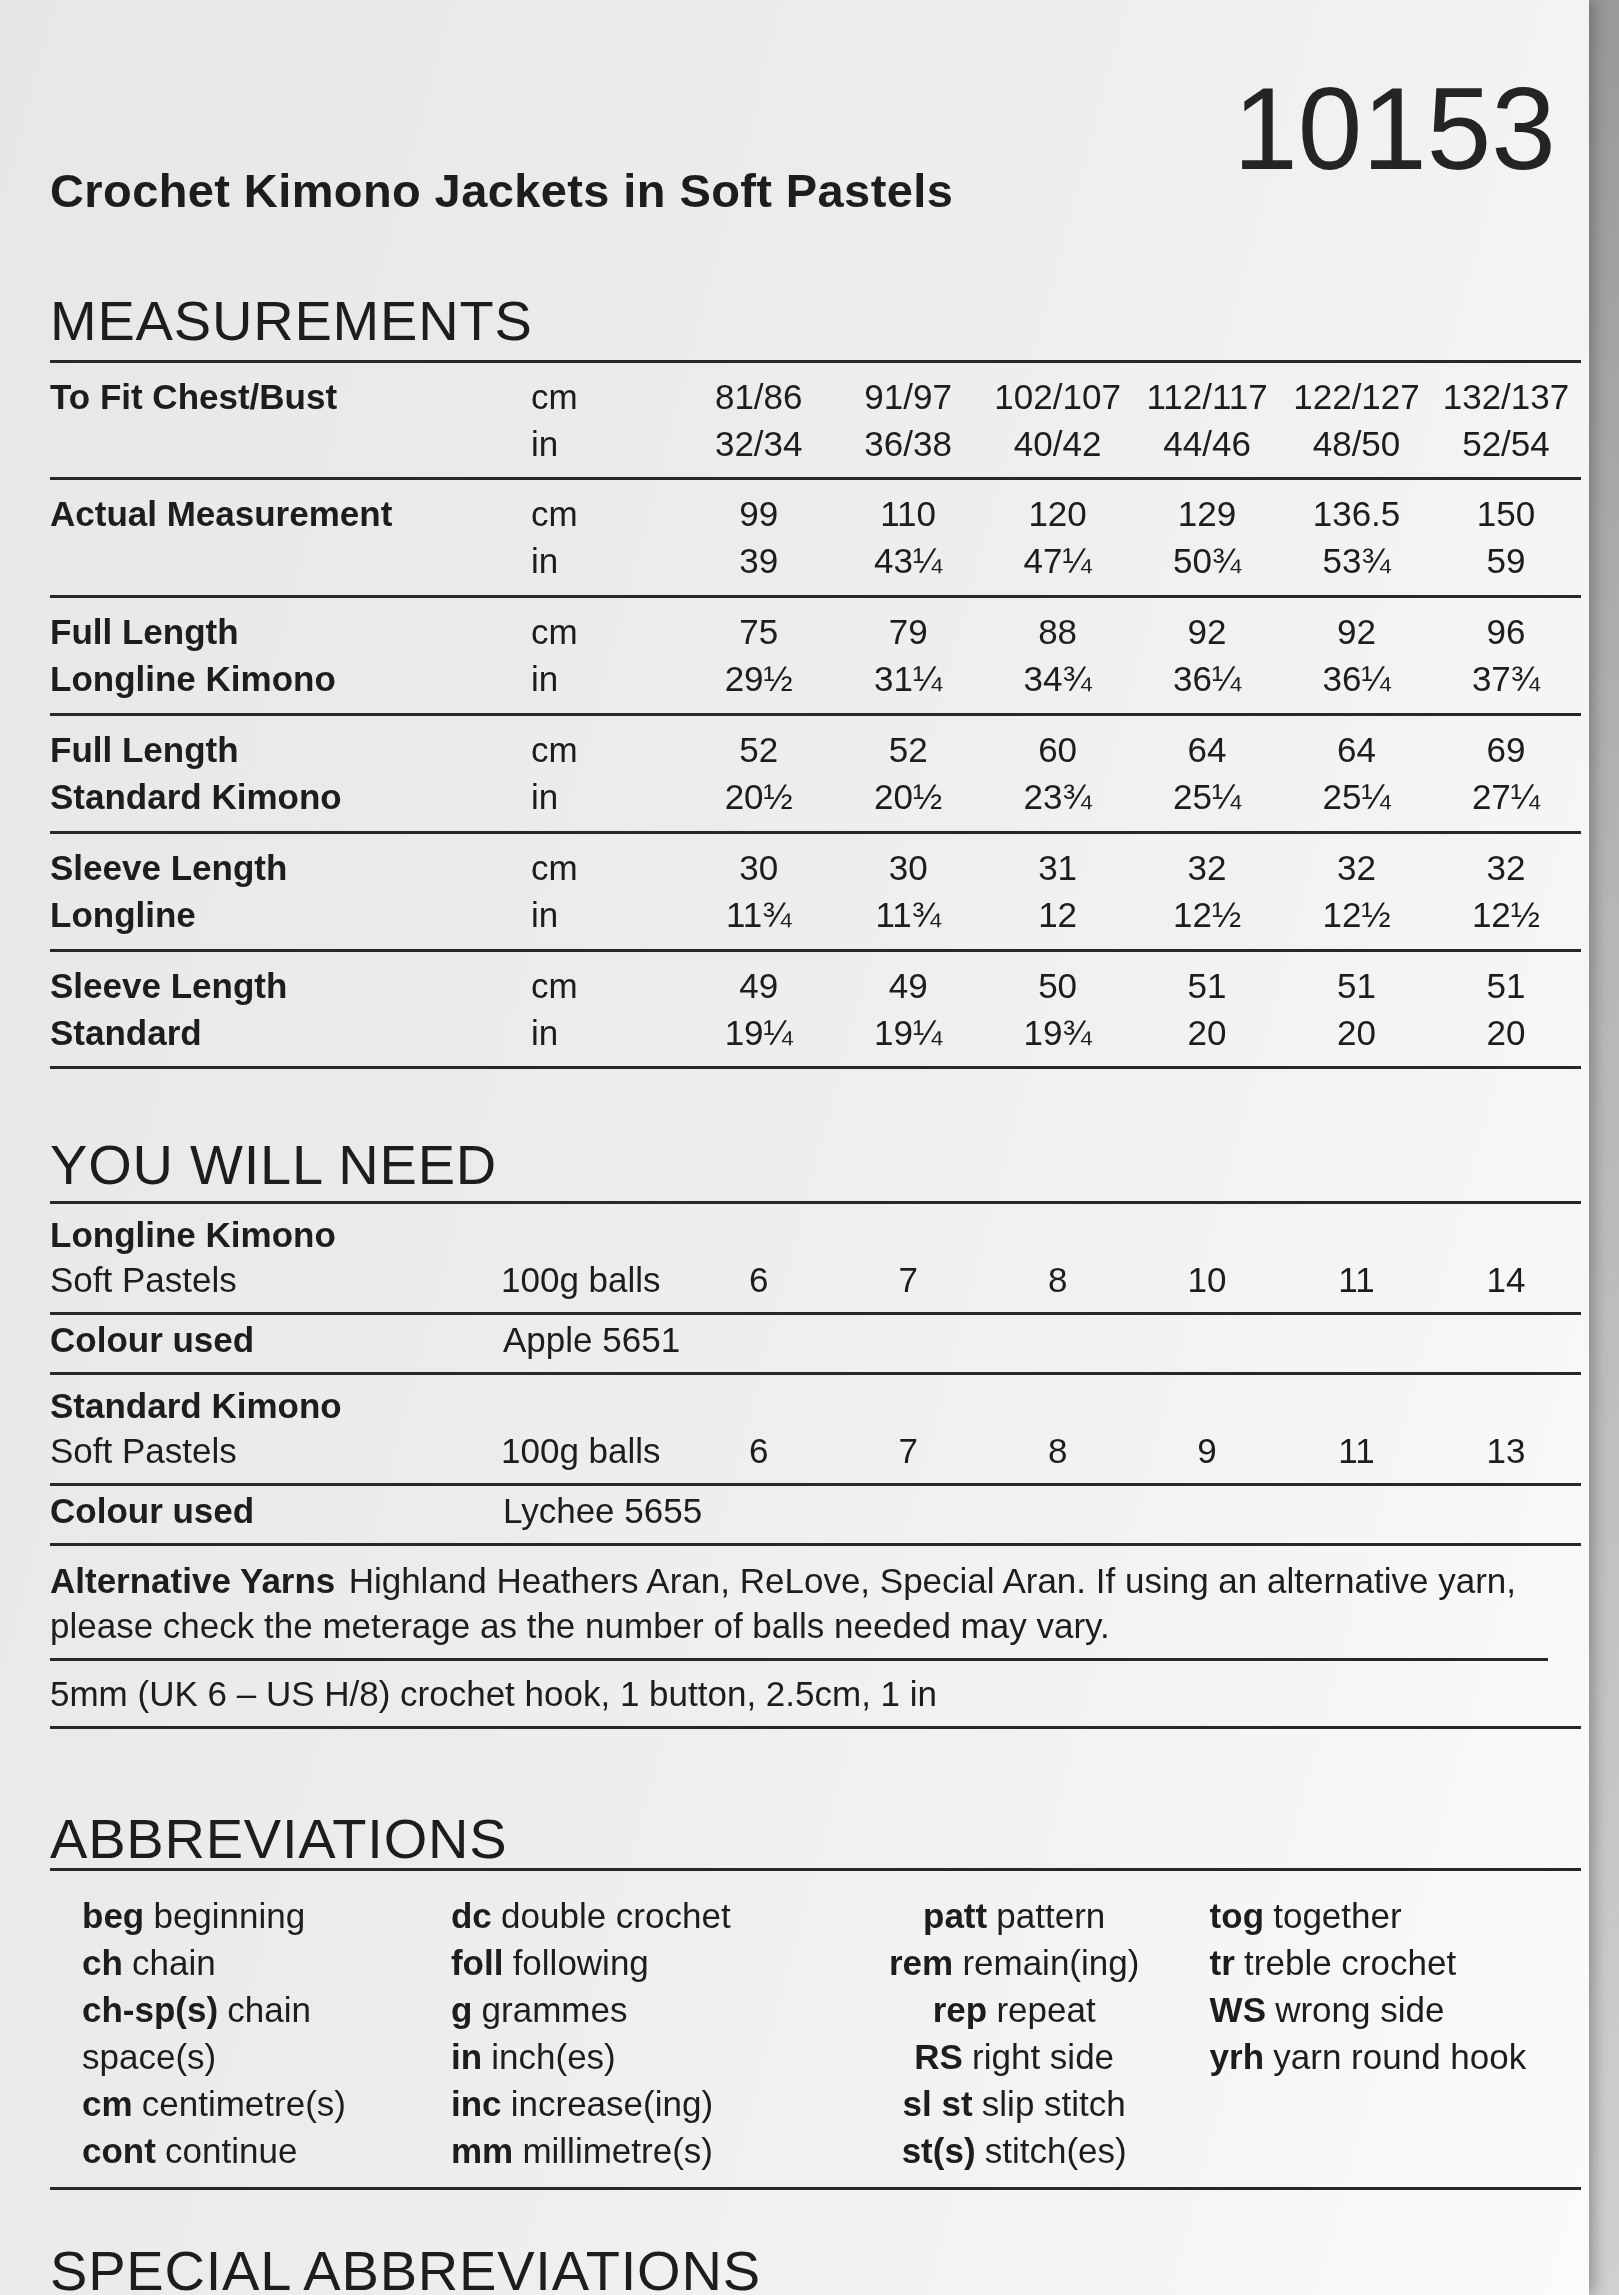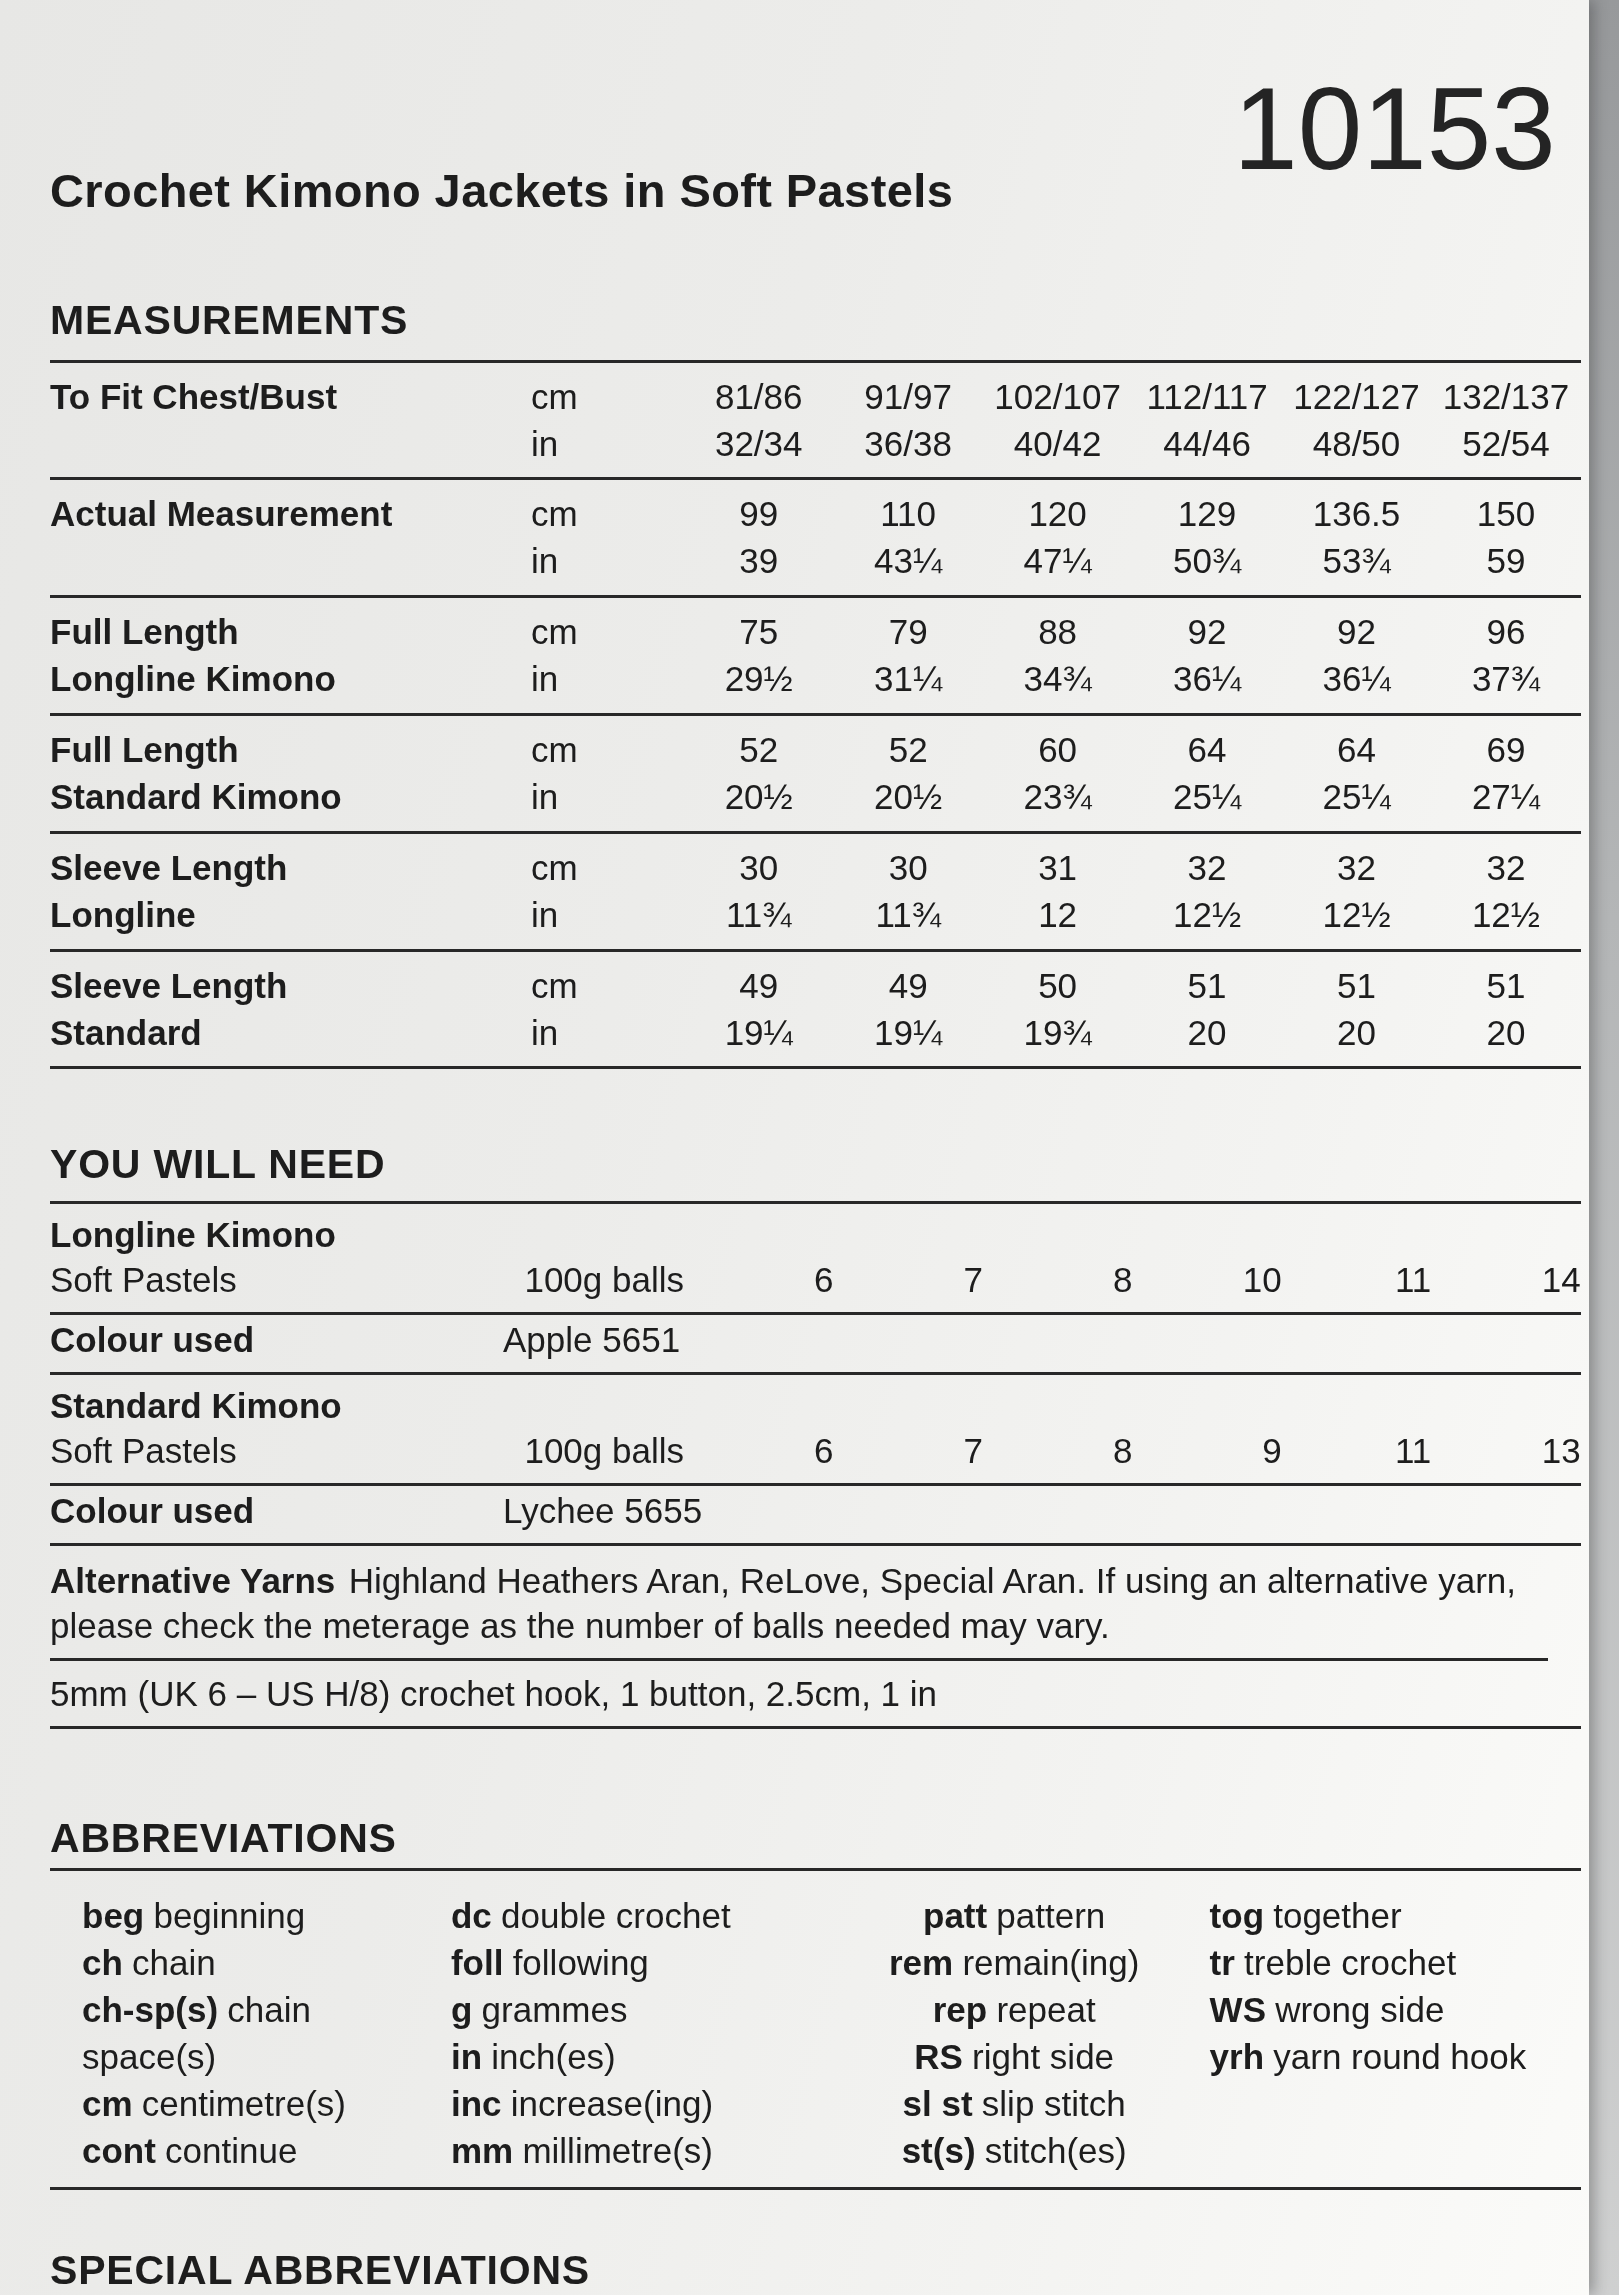--- a/index.html
+++ b/index.html
@@ -19,21 +19,21 @@
     background:linear-gradient(105deg,#e7e7e5 0%,#ececea 40%,#f3f3f1 72%,#fbfbf9 100%);
     box-shadow:5px 0 13.3px rgba(50,50,52,0.38);
   }
   .rule { border-bottom:3.3px solid #282828; }
 
   
   .header { position:relative; height:293px; }
   .doc-title { position:absolute; left:0; top:163px; font-size:47px; font-weight:700; letter-spacing:0.4px; white-space:nowrap; }
   .pattern-number { position:absolute; right:25px; top:71px; font-size:116px; font-weight:400; line-height:1; color:#242424; }
 
-  .section-heading { font-size:41px; font-weight:700; line-height:55px; letter-spacing:0.8px; }
+  .section-heading { font-size:56px; font-weight:400; line-height:55px; letter-spacing:0.8px; }
   .measure-head { padding-bottom:11.6px; }
 
   
   .m-row {
     display:grid;
     grid-template-columns:416px 218px repeat(6, 1fr);
     padding:10px 0 10.8px 0;
     font-size:35px; line-height:47px;
   }
   .m-label { font-weight:700; }
@@ -43,21 +43,21 @@
   
   .ywn-heading { margin-top:68px; padding-bottom:8.3px; }
   .y-row {
     display:grid;
     grid-template-columns:416px 218px repeat(6, 1fr);
     padding:8.3px 0 10px 0;
     font-size:35px; line-height:45px;
   }
   .yw-name { font-weight:700; }
   .y-unit { padding-left:35px; }
-  .y-unit .push, .y-val .push { margin-top:45px;text-align:right; }
+  .y-unit .push, .y-val .push { margin-top:45px; }
   .y-val { text-align:center; }
   .colour-row {
     display:grid;
     grid-template-columns:416px 1fr;
     padding:2px 0 10px 0;
     font-size:35px; line-height:45px;
   }
   .colour-label { font-weight:700; }
   .colour-value { padding-left:37px; }
   .alt-row { padding:11.6px 0 10px 0; font-size:35px; line-height:45px; max-width:1498px; }

